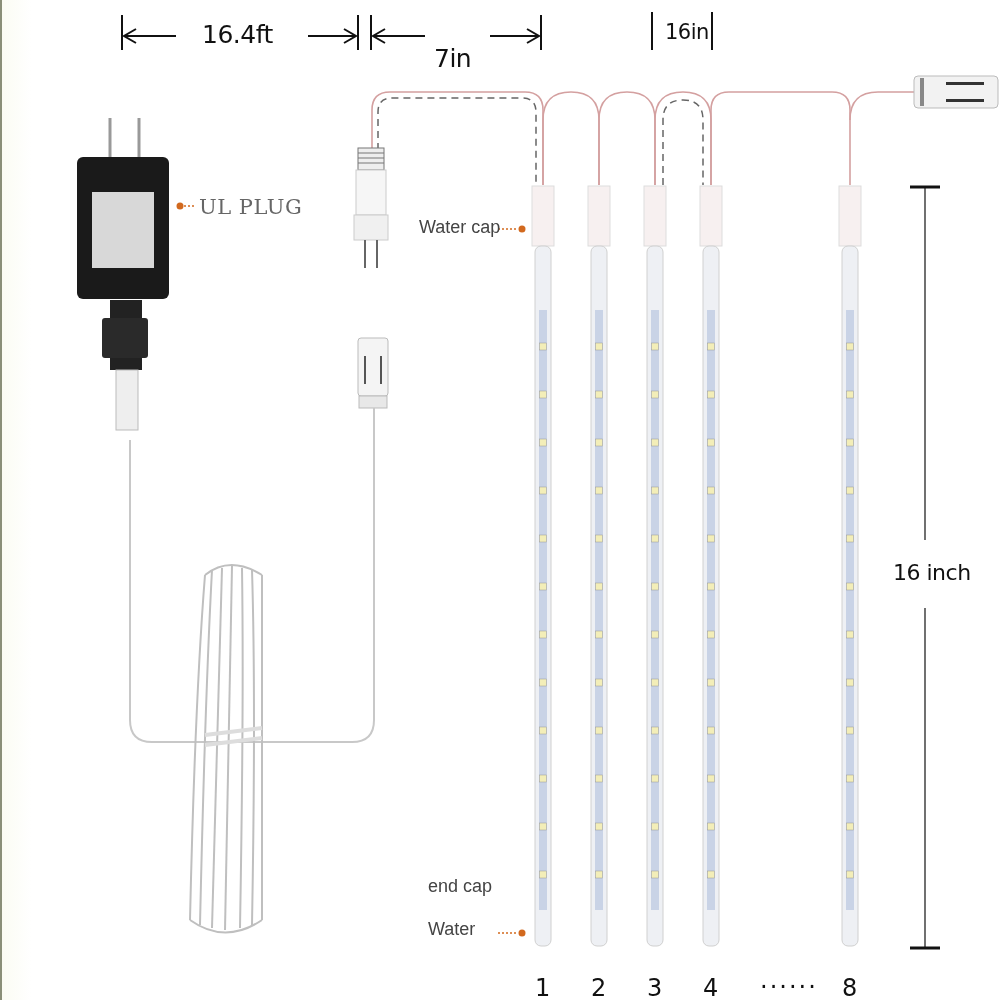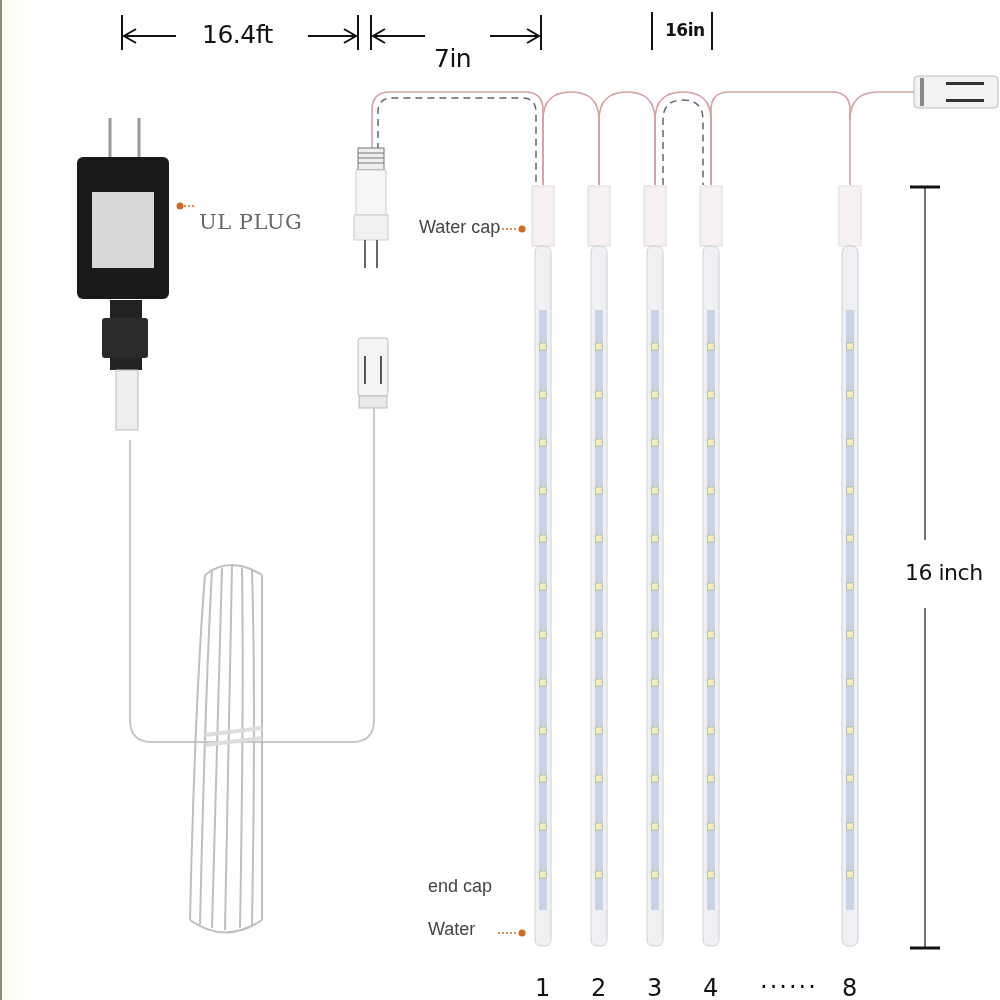--- a/index.html
+++ b/index.html
@@ -2,21 +2,21 @@
 <html><head>
 <meta charset="utf-8">
 <style>
   html, body { margin:0; padding:0; background:#ffffff; }
   body { width:1000px; height:1000px; position:relative; overflow:hidden; font-family:"DejaVu Sans", sans-serif; }
   .left-edge { position:absolute; left:0; top:0; width:2px; height:1000px; background:#8a8f78; }
   .left-tint { position:absolute; left:2px; top:0; width:30px; height:1000px; background:linear-gradient(to right,#fbfcf3,#ffffff); }
   svg { position:absolute; left:0; top:0; }
   .lbl { position:absolute; white-space:nowrap; color:#111; }
   .dim { font-family:"DejaVu Sans", sans-serif; font-size:25px; letter-spacing:-0.5px; }
-  .dim-sm { font-size:17px;font-weight:bold; }
+  .dim-sm { font-size:21px; }
   .ul { font-family:"DejaVu Serif", serif; font-size:21px; color:#666; letter-spacing:0.5px; }
   .cap { font-family:"Liberation Sans", sans-serif; font-size:18px; color:#444; line-height:20px; }
   .num { font-family:"DejaVu Sans", sans-serif; font-size:24px; color:#111; }
 </style>
 </head>
 <body>
 
 <div class="left-edge"></div>
 <div class="left-tint"></div>
 
@@ -211,23 +211,23 @@
       <rect x="846.5" y="727" width="7" height="7"></rect>
       <rect x="846.5" y="775" width="7" height="7"></rect>
       <rect x="846.5" y="823" width="7" height="7"></rect>
       <rect x="846.5" y="871" width="7" height="7"></rect>
     </g>
 </svg>
 
 <div class="lbl dim" style="left:202px;top:20px;text-align:right;">16.4ft</div>
 <div class="lbl dim" style="left:434px;top:18px;margin-top:26px;">7in</div>
 <div class="lbl dim dim-sm" style="left:665px;top:20px;">16in</div>
-<div class="lbl dim" style="left:893px;top:560px;font-size:22px;background:#fff;margin-left:12px;">16 inch</div>
-
-<div class="lbl ul" style="left:199px;top:210px;text-align:right;">UL PLUG</div>
+<div class="lbl dim" style="left:893px;top:560px;font-size:22px;background:#fff;">16 inch</div>
+
+<div class="lbl ul" style="left:199px;top:195px;text-align:right;">UL PLUG</div>
 <div class="lbl cap" style="left:419px;top:217px;">Water cap</div>
 <div class="lbl cap" style="left:428px;top:903px;margin-top:16px;">Water</div>
 <div class="lbl cap" style="left:428px;top:876px;">end cap</div>
 
 <div class="lbl num" style="left:535px;top:974px;">1</div>
 <div class="lbl num" style="left:591px;top:974px;">2</div>
 <div class="lbl num" style="left:647px;top:974px;">3</div>
 <div class="lbl num" style="left:703px;top:974px;">4</div>
 <div class="lbl num" style="left:760px;top:966px;letter-spacing:2px;">......</div>
 <div class="lbl num" style="left:842px;top:974px;">8</div>

